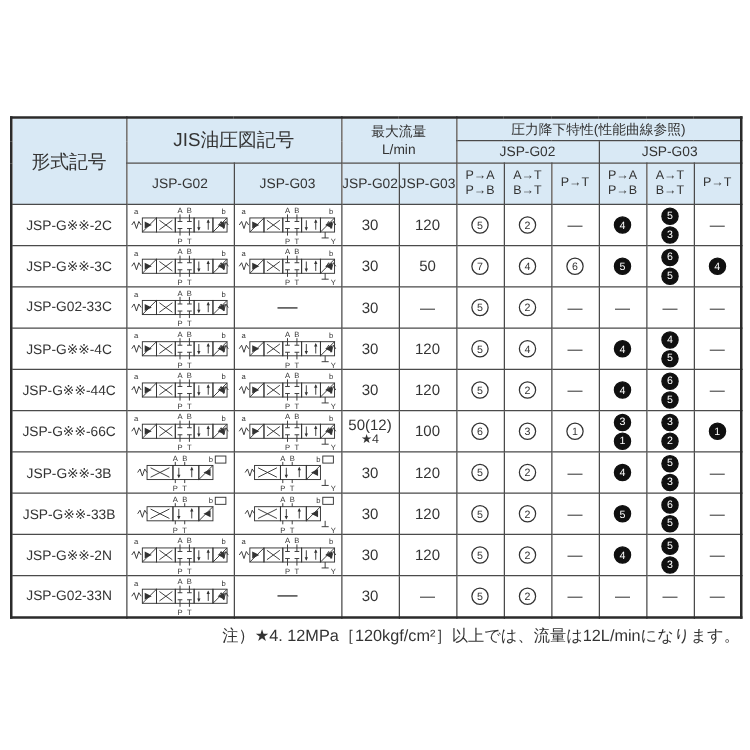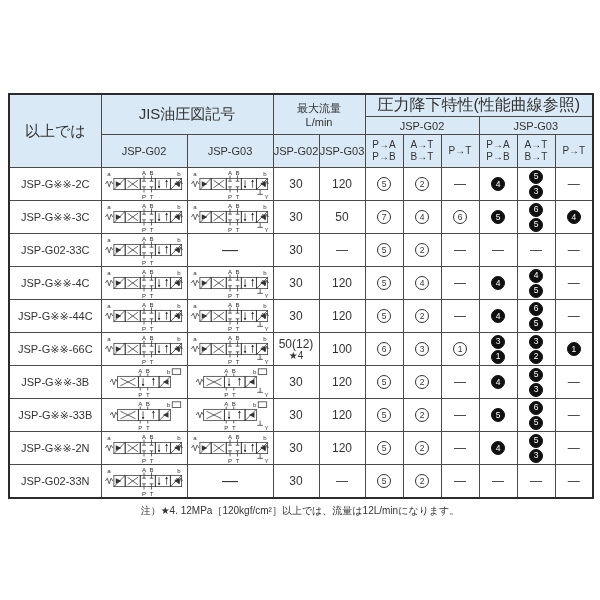--- a/index.html
+++ b/index.html
@@ -12,21 +12,21 @@
   table{
     border-collapse:collapse;table-layout:fixed;width:584px;
     border:2px solid #2b2b2b;
   }
   th,td{
     border:1px solid #4a4a4a;padding:0;text-align:center;vertical-align:middle;
     overflow:hidden;
   }
   thead th{background:#d9e9f5;font-weight:normal;color:#333;}
   .h-title{font-size:15px;}
-  .h-pd-title{font-size:16px;height:17px;}
+  .h-pd-title{font-size:11px;height:17px;}
   .h-series{font-size:11px;height:17px;}
   .h-sub{font-size:10px;line-height:12px;height:32px;}
   .h-flow div{font-size:11px;line-height:14px;}
   tbody tr{height:33px;padding-left:12px;}
   td.model{font-size:11px;}
   td.flow{font-size:12px;margin-left:43px;}
   td.flow .note{font-size:10px;line-height:10px;}
   td.flow div{line-height:13px;}
   td.diag{vertical-align:middle;}
   td.pd{font-size:12px;}
@@ -34,21 +34,21 @@
   .circ{
     display:inline-flex;align-items:center;justify-content:center;
     width:12px;height:12px;border:1px solid #333;border-radius:50%;
     font-size:8.5px;line-height:1;background:#fff;color:#333;
   }
   .circ.f{background:#101010;border-color:#101010;color:#fff;}
   .valve{display:block;margin:0 auto;}
   .valve rect,.valve line,.valve path{fill:none;stroke:#333;stroke-width:0.8px;}
   .valve polygon{fill:#333;stroke:none;}
   .valve text{font-size:6.5px;fill:#333;stroke:none;font-family:"Liberation Sans","DejaVu Sans",sans-serif;}
-  .footnote{font-size:10px;margin-top:5px;text-align:center;color:#333;}
+  .footnote{font-size:13px;margin-top:5px;text-align:right;color:#333;}
 </style>
 </head>
 <body>
 
 <div class="sheet">
   <table>
     <colgroup>
       <col style="width:92px">
         <col style="width:86px">
         <col style="width:86px">
@@ -56,21 +56,21 @@
         <col style="width:46px">
       <col style="width:38px">
         <col style="width:38px">
         <col style="width:38px">
       <col style="width:38px">
         <col style="width:38px">
         <col style="width:38px">
     </colgroup>
     <thead>
       <tr>
-        <th rowspan="3" class="h-title">以上では</th>
+        <th rowspan="3" class="h-title">形式記号</th>
         <th colspan="2" rowspan="2" class="h-title">JIS油圧図記号</th>
         <th colspan="2" rowspan="2" class="h-flow">
           <div>最大流量</div>
           <div>L/min</div>
         </th>
         <th colspan="6" class="h-pd-title">圧力降下特性(性能曲線参照)</th>
       </tr>
       <tr>
         <th colspan="3" class="h-series">JSP-G02</th>
         <th colspan="3" class="h-series">JSP-G03</th>

